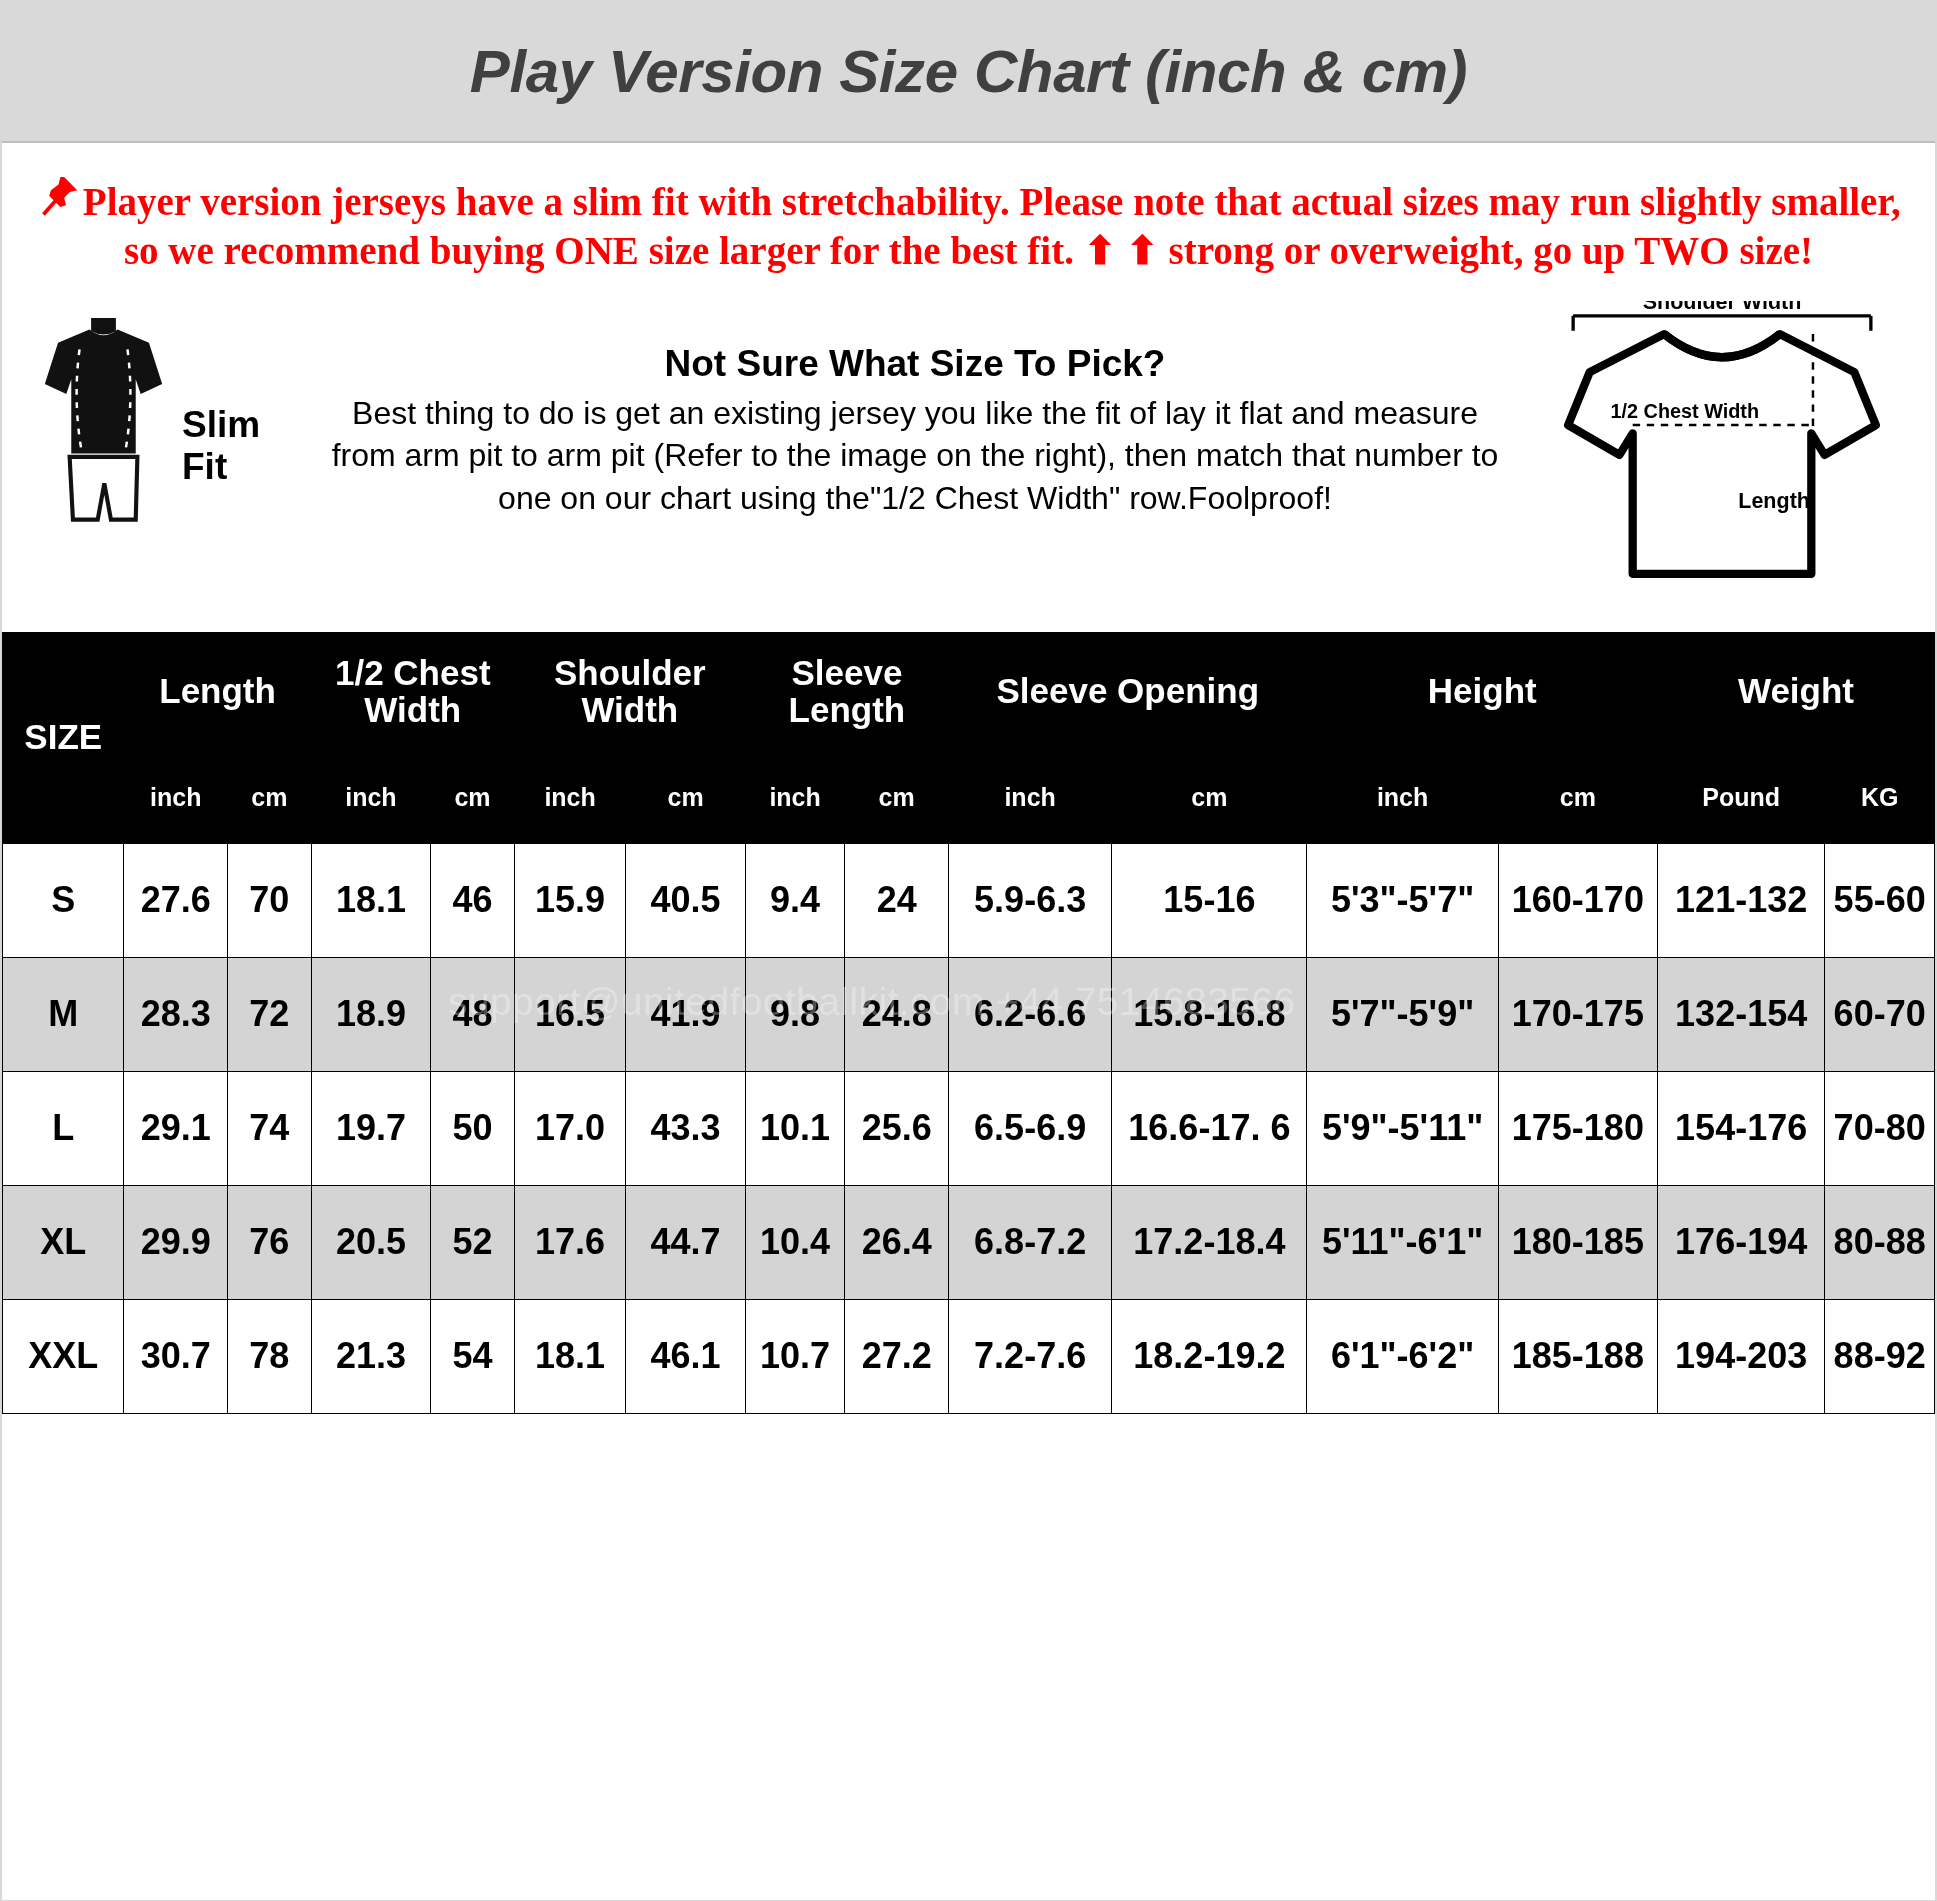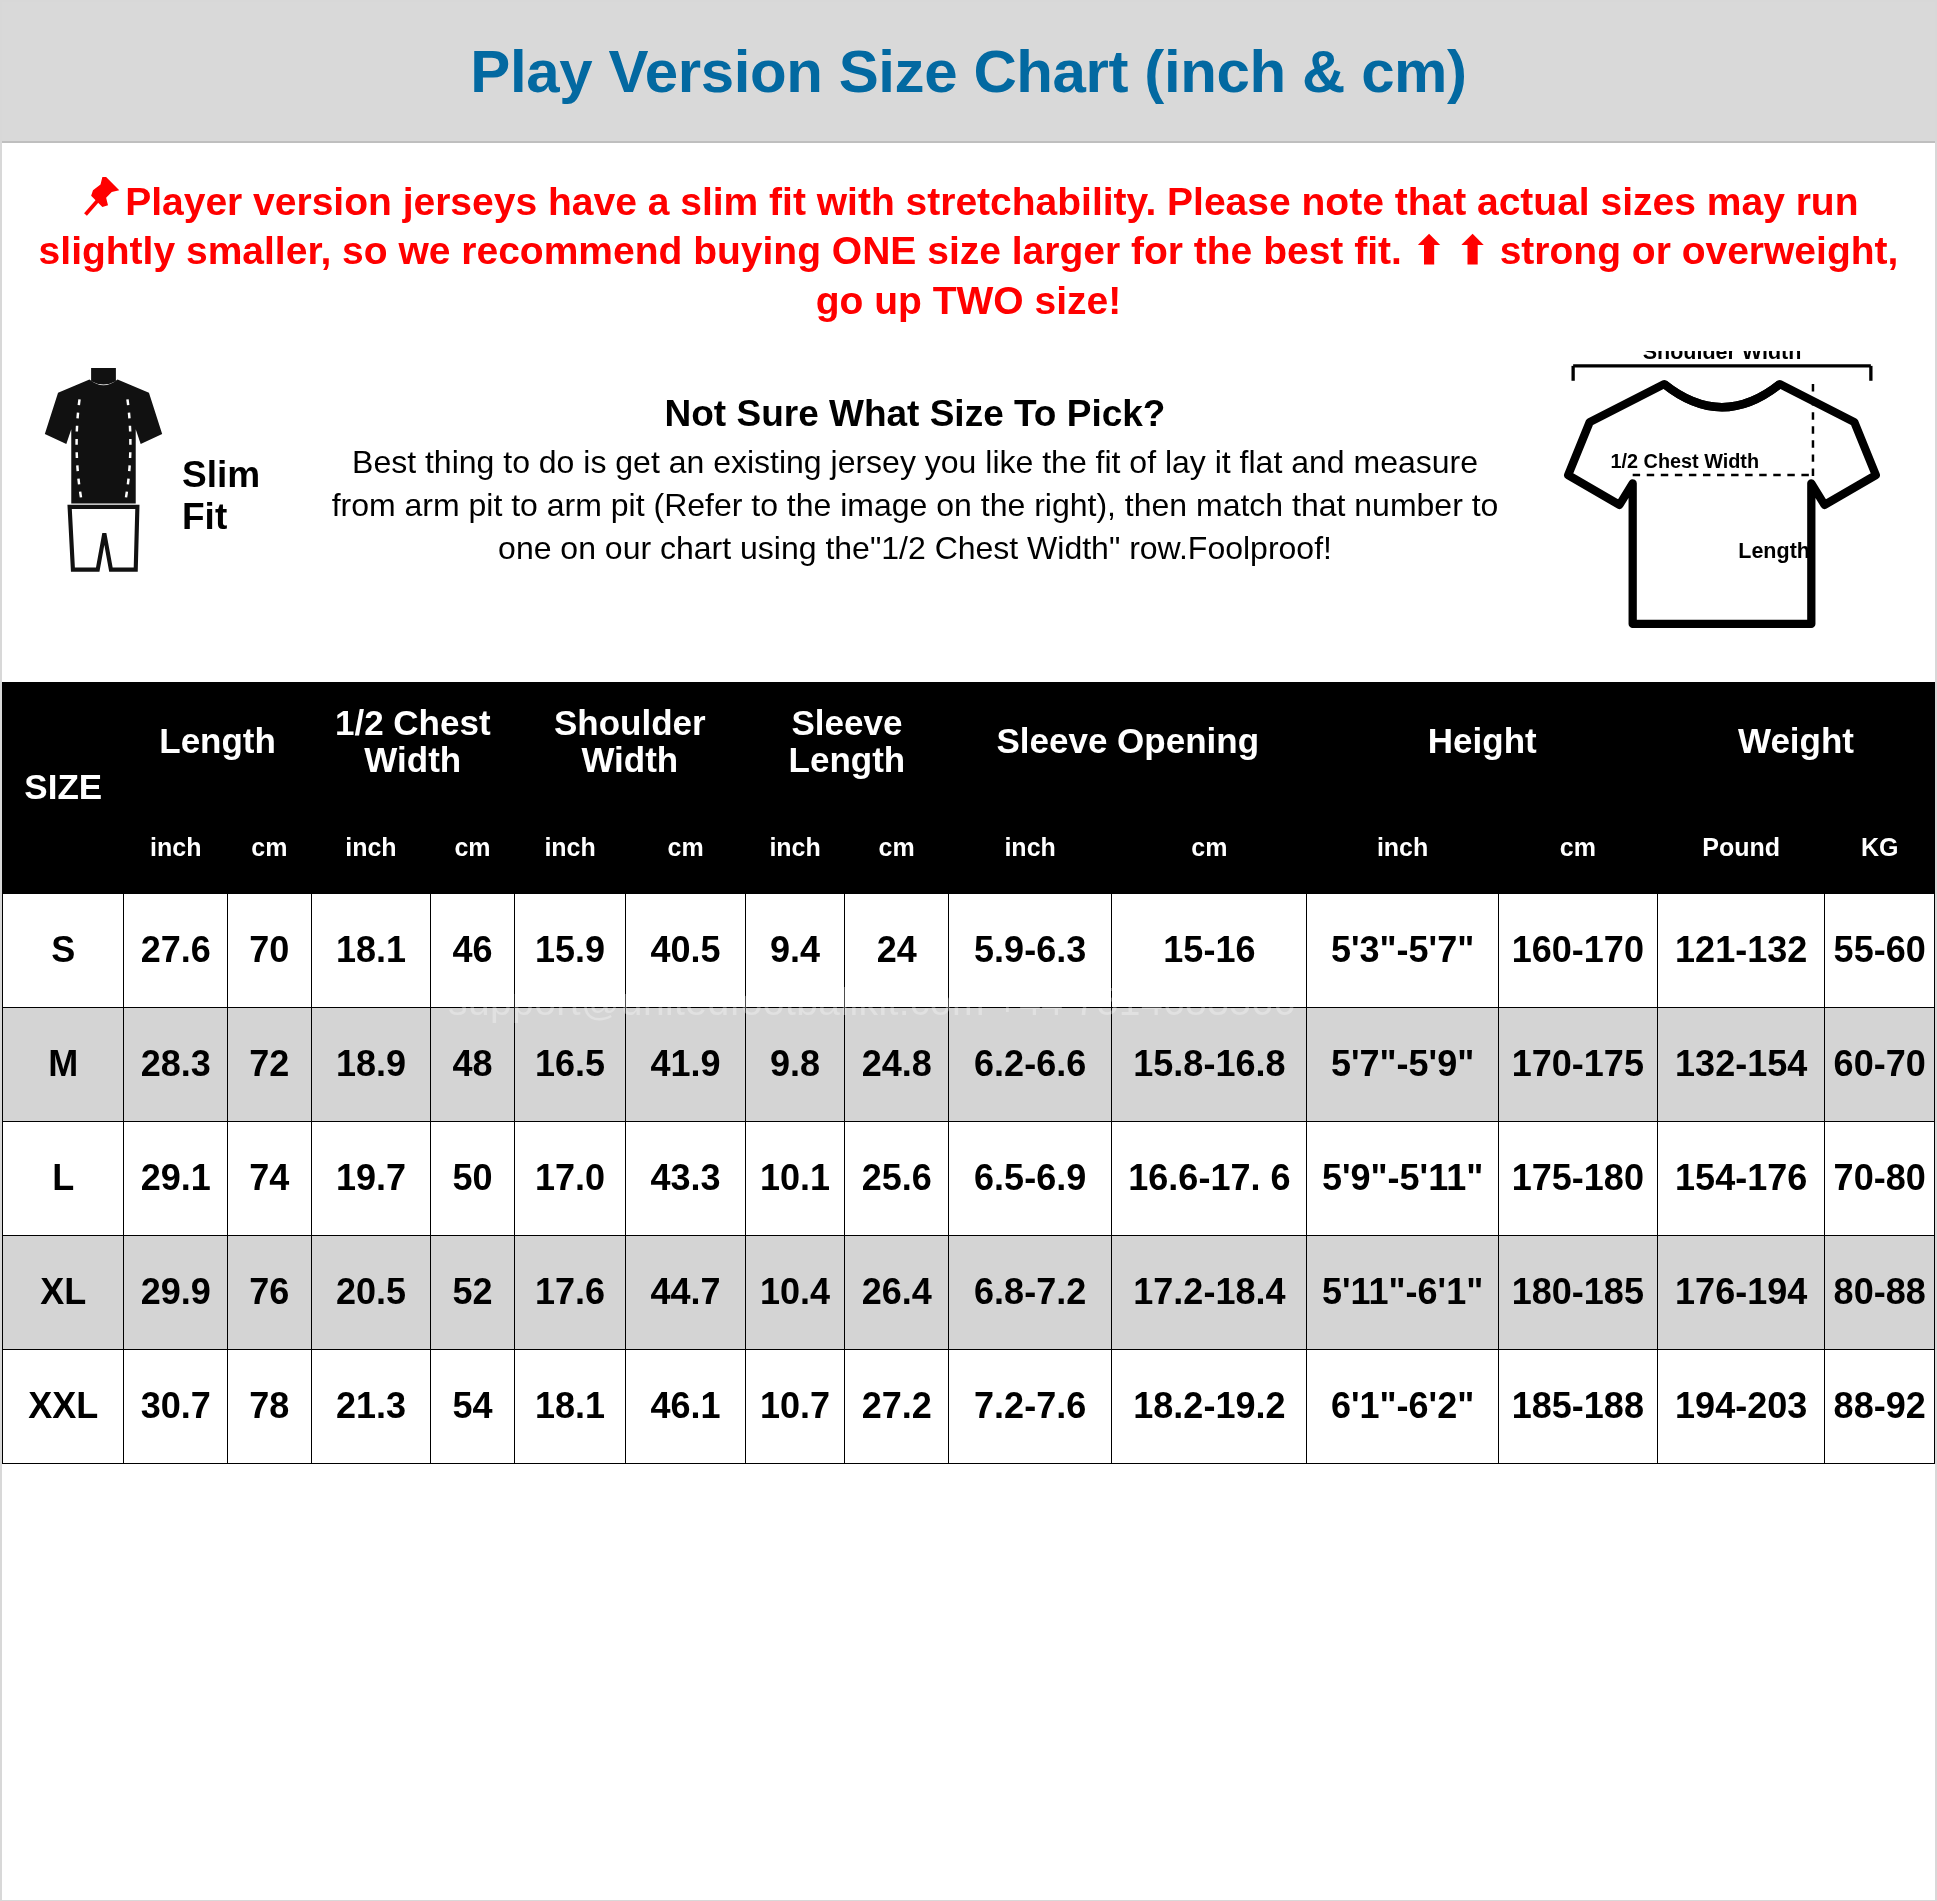--- a/index.html
+++ b/index.html
@@ -27,31 +27,33 @@
     height: 139px;
     display: flex;
     align-items: center;
     justify-content: center;
     border-bottom: 2.5px solid #bfbfbf;
   }
   .title-bar h1 {
     margin: 12px;
     font-size: 60px;
     font-weight: bold;
-    color: #0369a1;
+    color: #404040;
     letter-spacing: -0.4px;
+    font-style: italic;
   }
   
   .warning {
     color: #ff0000;
     font-size: 39px;
     font-weight: bold;
     line-height: 1.28;
     text-align: center;
     padding: 26.5px 25px 8.3px 25px;
+    font-family: Liberation Serif, serif;
   }
   .pin {
     display: inline-block;
     transform: translateY(3.3px);
     margin-right: 1.7px;
   }
   
   .info {
     display: flex;
     align-items: flex-start;

